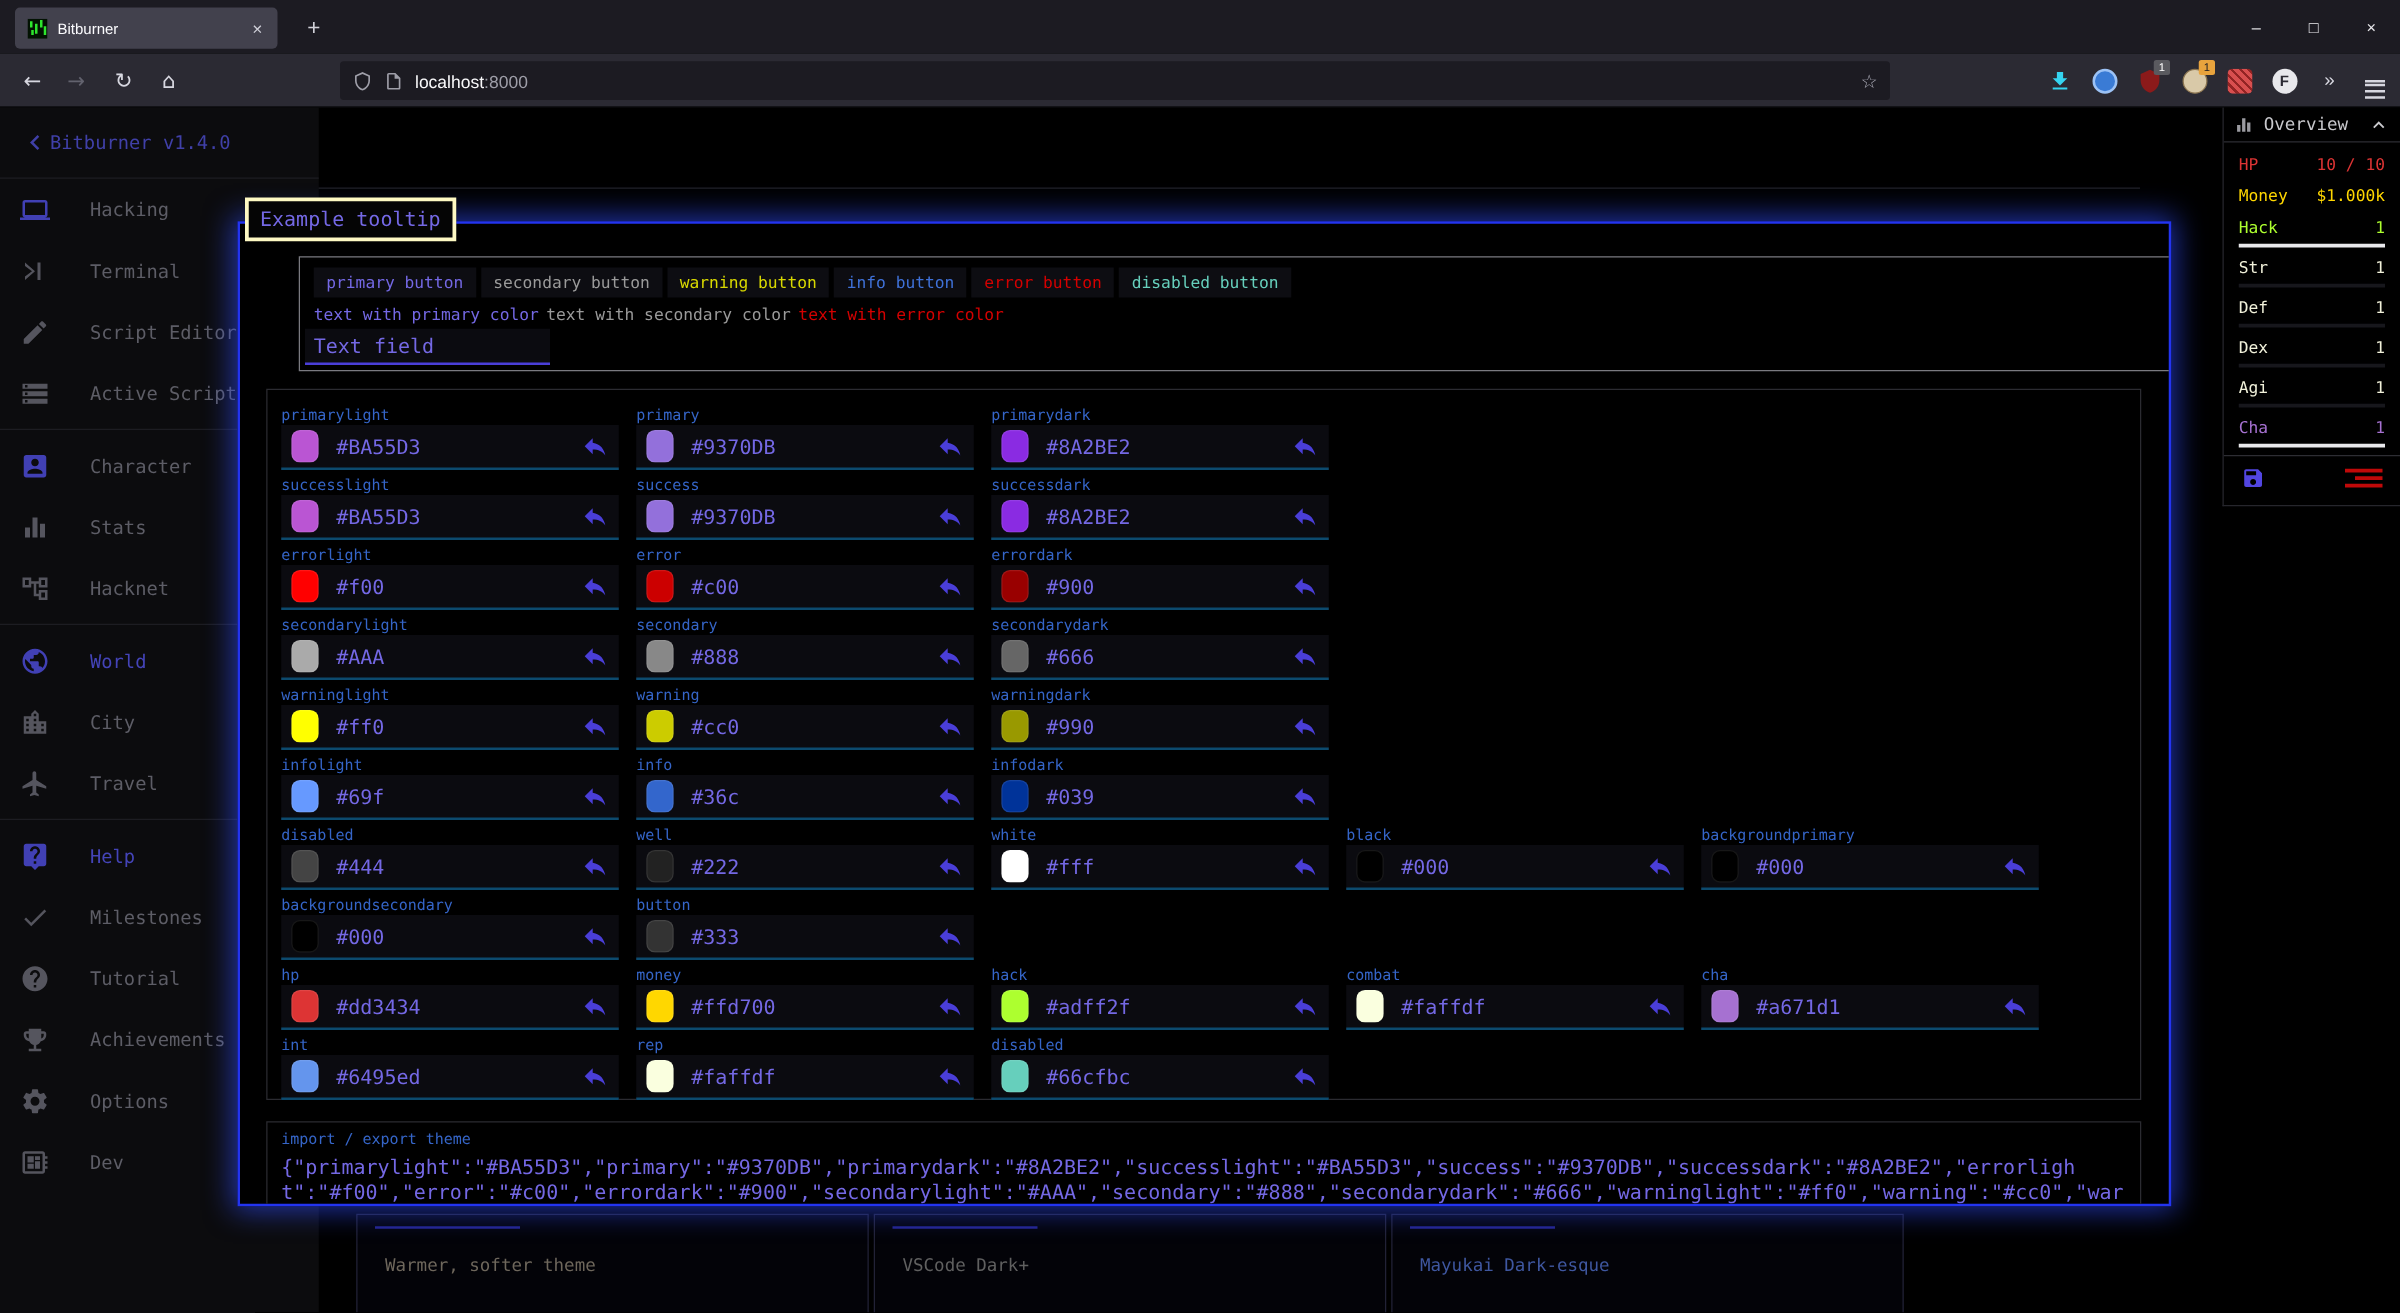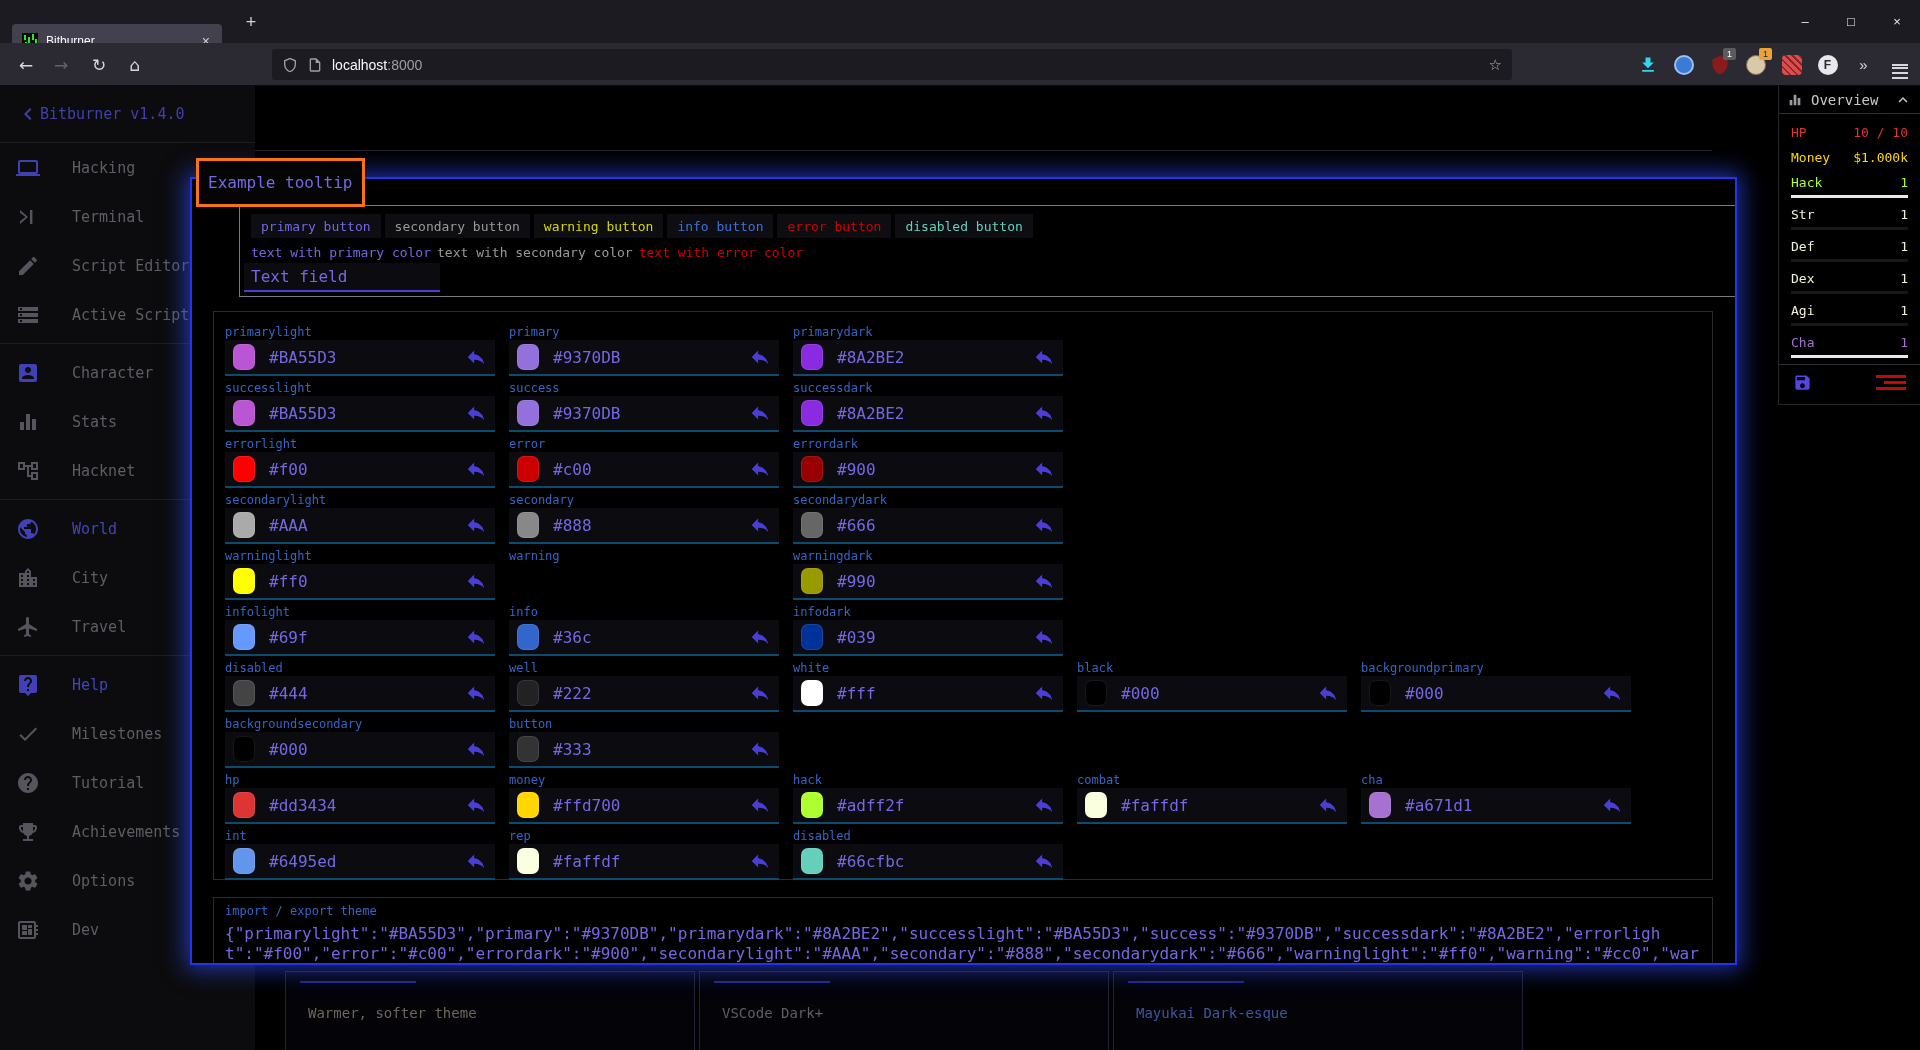--- a/index.html
+++ b/index.html
@@ -4,21 +4,21 @@
 <style>
   * { margin:0; padding:0; box-sizing:border-box; }
   html,body { background:#000; }
   #screen { position:relative; width:1920px; height:1050px; overflow:hidden; background:#000;
             font-family:"DejaVu Sans Mono", monospace; }
 
   
   .tabbar { position:absolute; left:0; top:0; width:1920px; height:43px; background:#1c1b22;
             font-family:"Liberation Sans", sans-serif; }
   .tab { position:absolute; left:12px; top:6px; width:210px; height:33px; background:#42414d;
-         border-radius:4px; display:flex; align-items:center; padding:0 10px; color:#fbfbfe; font-size:12px;margin-top:18px; }
+         border-radius:4px; display:flex; align-items:center; padding:0 10px; color:#fbfbfe; font-size:12px; }
   .tab .favicon { width:16px; height:16px; margin-right:8px; flex:0 0 auto; }
   .tab .tab-title { flex:1; }
   .tab .tab-close { color:#cfcfd8; font-size:14px; cursor:default; padding:0 2px; }
   .newtab { position:absolute; left:238px; top:9px; width:26px; height:26px; color:#d0d0d8;
             font-size:18px; text-align:center; line-height:26px; border-radius:4px; }
   .win-controls { position:absolute; right:0; top:0; height:43px; display:flex; }
   .win-btn { width:46px; height:43px; color:#e8e8ec; font-size:13px; display:flex; align-items:center; justify-content:center; }
 
   .toolbar { position:absolute; left:0; top:43px; width:1920px; height:43px; background:#2b2a33;
              border-bottom:1px solid #0b0b0e; font-family:"Liberation Sans", sans-serif; }
@@ -86,21 +86,21 @@
   .ov-bar.bright { background:#e9e9ec; }
   .ov-footer { border-top:1px solid #2d2d33; margin-top:6px; height:35px; display:flex; align-items:center;
                justify-content:space-between; padding:0 14px; }
   .save-icon { width:19px; height:19px; color:#5246e2; }
   .red-menu div { height:3px; background:#c00909; margin:3px 0 3px auto; }
   .red-menu div:nth-child(1){ width:30px; } .red-menu div:nth-child(2){ width:22px; } .red-menu div:nth-child(3){ width:30px; }
 
   
   .modal { position:absolute; left:190px; top:91px; width:1547px; height:788px; background:#000;
            border:2px solid #2334f0; box-shadow:0 0 22px 4px rgba(47,77,255,0.65); z-index:10; overflow:hidden; }
-  .tooltip { position:absolute; left:196px; top:72px; height:49px; background:#050505; border:3px solid #f97316;
+  .tooltip { position:absolute; left:196px; top:72px; height:35px; background:#050505; border:3px solid #fef9c3;
              color:#7468e4; font-size:16px; display:flex; align-items:center; padding:0 9px; z-index:11; white-space:nowrap; }
 
   .mbox { position:absolute; left:21px; width:1500px; }
   .box-top { top:26px; height:92px; border:1px solid #7a7a80;margin-left:26px; }
   .btn-row { position:absolute; left:11px; top:8px; display:flex; gap:4px; }
   .theme-btn { height:24px; background:#0d0d12; border:none; font-family:"DejaVu Sans Mono", monospace;
                font-size:13px; padding:0 10px; white-space:nowrap; }
   .color-texts { position:absolute; left:11px; top:39px; font-size:13px; display:flex; gap:6px; white-space:nowrap; }
   .text-field { position:absolute; left:4px; top:57px; width:196px; height:29px; background:#0b0b10;
                 border:none; border-bottom:2px solid #4a3ed8; color:#7468e4; font-family:"DejaVu Sans Mono", monospace;
@@ -636,20 +636,29 @@
           <span class="cell-hex">#ff0</span>
           <button class="undo-btn">
             <svg viewBox="0 0 24 24">
                     <path fill="currentColor" d="M10 9V5l-7 7 7 7v-4.1c5 0 8.5 1.6 11 5.1-1-5-4-10-11-11z"></path>
                   </svg>
           </button>
         </div>
       </div>
             <div class="swatch-cell">
         <div class="cell-label">warning</div>
+        <div class="cell-field">
+          <span class="swatch" style="background: rgb(204, 204, 0);"></span>
+          <span class="cell-hex">#cc0</span>
+          <button class="undo-btn">
+            <svg viewBox="0 0 24 24">
+                    <path fill="currentColor" d="M10 9V5l-7 7 7 7v-4.1c5 0 8.5 1.6 11 5.1-1-5-4-10-11-11z"></path>
+                  </svg>
+          </button>
+        </div>
       </div>
             <div class="swatch-cell">
         <div class="cell-label">warningdark</div>
         <div class="cell-field">
           <span class="swatch" style="background: rgb(153, 153, 0);"></span>
           <span class="cell-hex">#990</span>
           <button class="undo-btn">
             <svg viewBox="0 0 24 24">
                     <path fill="currentColor" d="M10 9V5l-7 7 7 7v-4.1c5 0 8.5 1.6 11 5.1-1-5-4-10-11-11z"></path>
                   </svg>

